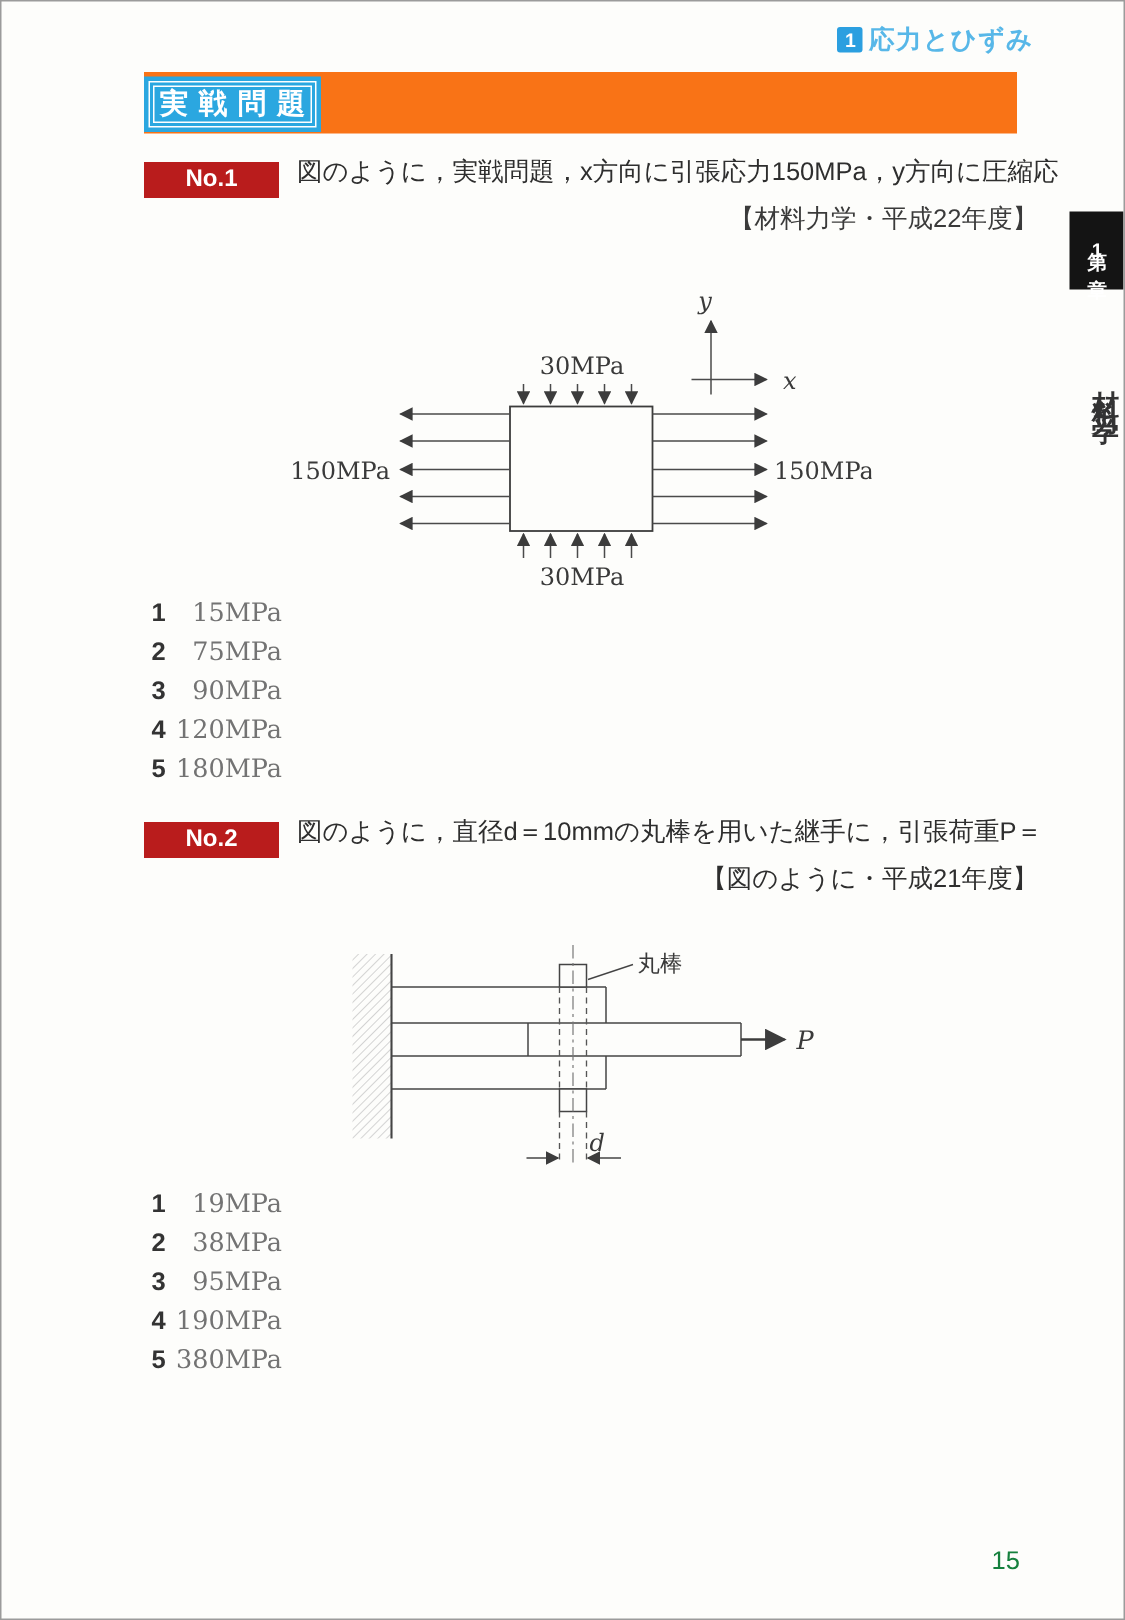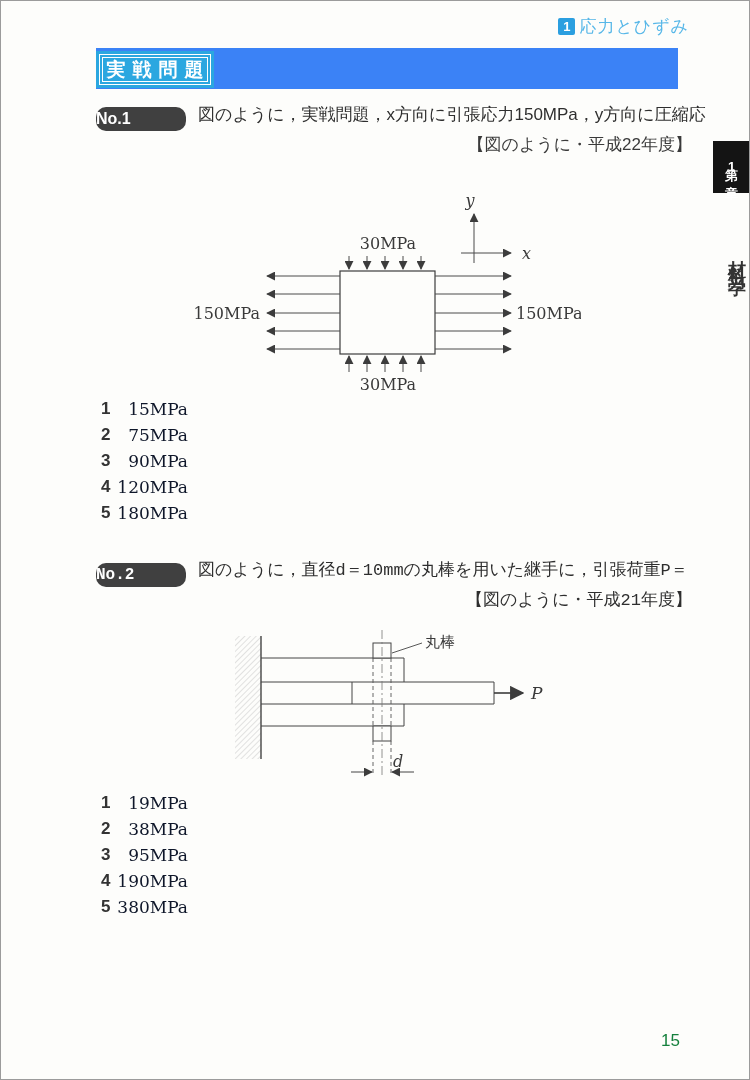--- a/index.html
+++ b/index.html
@@ -7,59 +7,58 @@
     position:relative; width:750px; height:1080px; box-sizing:border-box;
     background:#fdfdfb; border:1px solid #9b9b9b; overflow:hidden;
     font-family:"Liberation Sans", sans-serif; color:#2e2e2e;
   }
   
   .running-head{position:absolute; top:14px; right:60px; display:flex; align-items:center; gap:4px;}
   .running-head .num-icon{
     width:17px;height:17px;background:#2b9fe0;color:#fff;font-size:13px;font-weight:bold;
     display:flex;align-items:center;justify-content:center;border-radius:2px;
   }
-  .running-head .head-title{color:#57b7e8;font-size:17px;font-weight:normal;letter-spacing:1px;}
+  .running-head .head-title{color:#57b7e8;font-size:17px;font-weight:bold;letter-spacing:1px;}
   
   .chapter-tab{
     position:absolute; left:712px; top:140px; width:36px; height:52px; background:#141414;
     color:#fff; display:flex; align-items:center; justify-content:center;
     writing-mode:vertical-rl; text-orientation:upright; font-size:13px; font-weight:bold; letter-spacing:1px;
   }
   .chapter-subject{
     position:absolute; left:712px; top:196px; width:36px; height:120px;
     display:flex; align-items:flex-start; justify-content:center;
     writing-mode:vertical-rl; text-orientation:upright;
     font-size:18px; font-weight:bold; color:#333; letter-spacing:6px;
   }
   
-  .section-band{position:absolute; left:95px; top:47px; width:582px; height:41px; background:#3b82f6;}
+  .section-band{position:absolute; left:95px; top:47px; width:582px; height:41px; background:#f97316;}
   .section-box{position:absolute; left:0; top:3px; width:118px; height:37px; background:#2ba7e0;}
   .section-box::before{content:""; position:absolute; inset:3px; border:1px solid #fff;}
   .section-box::after{content:""; position:absolute; inset:6px; border:1px solid #fff;}
   .section-box .section-title{
     position:relative; z-index:1; display:block; text-align:center; line-height:37px;
     color:#fff; font-size:19px; font-weight:bold; letter-spacing:7px; text-indent:7px;
   }
   
   .problem{position:absolute; width:596px; font-size:17px;}
   .pline{line-height:28px; white-space:nowrap;}
   .badge{
-    display:inline-block; width:90px; height:24px; line-height:24px; 
-    background:#404040; color:#fff; font-weight:bold; font-size:16px; margin-right:12px;
+    display:inline-block; width:90px; height:24px; line-height:24px; text-align:center;
+    background:#b91c1c; color:#fff; font-weight:bold; font-size:16px; margin-right:12px;
     vertical-align:-4px;
-    border-radius:10px;
   }
   .source{float:right; color:#3a3a3a;}
   .align-right{text-align:right;}
   
   .choices{position:absolute; left:100px; width:95px;}
   .choice-row{height:26px; line-height:26px; display:flex;}
   .choice-num{width:16px; font-weight:bold; color:#333; font-size:17px;}
   .choice-val{
-    width:71px; text-align:right; font-family:"DejaVu Serif", serif; font-size:17px; color:#0f172a;
+    width:71px; text-align:right; font-family:"DejaVu Serif", serif; font-size:17px; color:#737373;
   }
   .fig{position:absolute;}
   .fig text{font-family:"DejaVu Serif", serif; fill:#3a3a3a;}
   .page-number{position:absolute; left:660px; top:1030px; font-size:17px; color:#15803d;}
 </style>
 </head>
 <body>
 
 <div class="page">
 
@@ -75,21 +74,21 @@
     <div class="section-box">
       <span class="section-title">実戦問題</span>
     </div>
   </div>
 
   <div class="problem" style="left:95px; top:100px;">
     <div class="pline">
       <span class="badge">No.1</span><span>図のように，実戦問題，x方向に引張応力150MPa，y方向に圧縮応</span>
     </div>
     <div class="pline">
-      <span class="source">【図のように・平成22年度】</span>
+      <span class="source">【材料力学・平成22年度】</span>
     </div>
   </div>
 
   <svg class="fig" style="left:180px; top:185px;" width="400" height="215" viewBox="0 0 400 215">
     <defs>
       <marker id="arr" viewBox="0 0 10 10" refX="9" refY="5" markerWidth="9" markerHeight="9" orient="auto-start-reverse">
         <path d="M0,0 L10,5 L0,10 z" fill="#3c3c3c"></path>
       </marker>
     </defs>
 
@@ -155,21 +154,21 @@
     <div class="choice-row">
       <span class="choice-num">4</span>
       <span class="choice-val">120MPa</span>
     </div>
     <div class="choice-row">
       <span class="choice-num">5</span>
       <span class="choice-val">180MPa</span>
     </div>
   </div>
 
-  <div class="problem" style="left:95px; top:556px;font-family:Liberation Mono, monospace;">
+  <div class="problem" style="left:95px; top:540px;">
     <div class="pline">
       <span class="badge">No.2</span><span>図のように，直径d＝10mmの丸棒を用いた継手に，引張荷重P＝</span>
     </div>
     <div class="pline align-right">【図のように・平成21年度】</div>
   </div>
 
   <svg class="fig" style="left:225px; top:625px;" width="330" height="155" viewBox="0 0 330 155">
     <defs>
       <pattern id="hatch" width="4" height="4" patternUnits="userSpaceOnUse" patternTransform="rotate(45)">
         <line x1="0" y1="0" x2="0" y2="4" stroke="#c6c6c6" stroke-width="1"></line>

